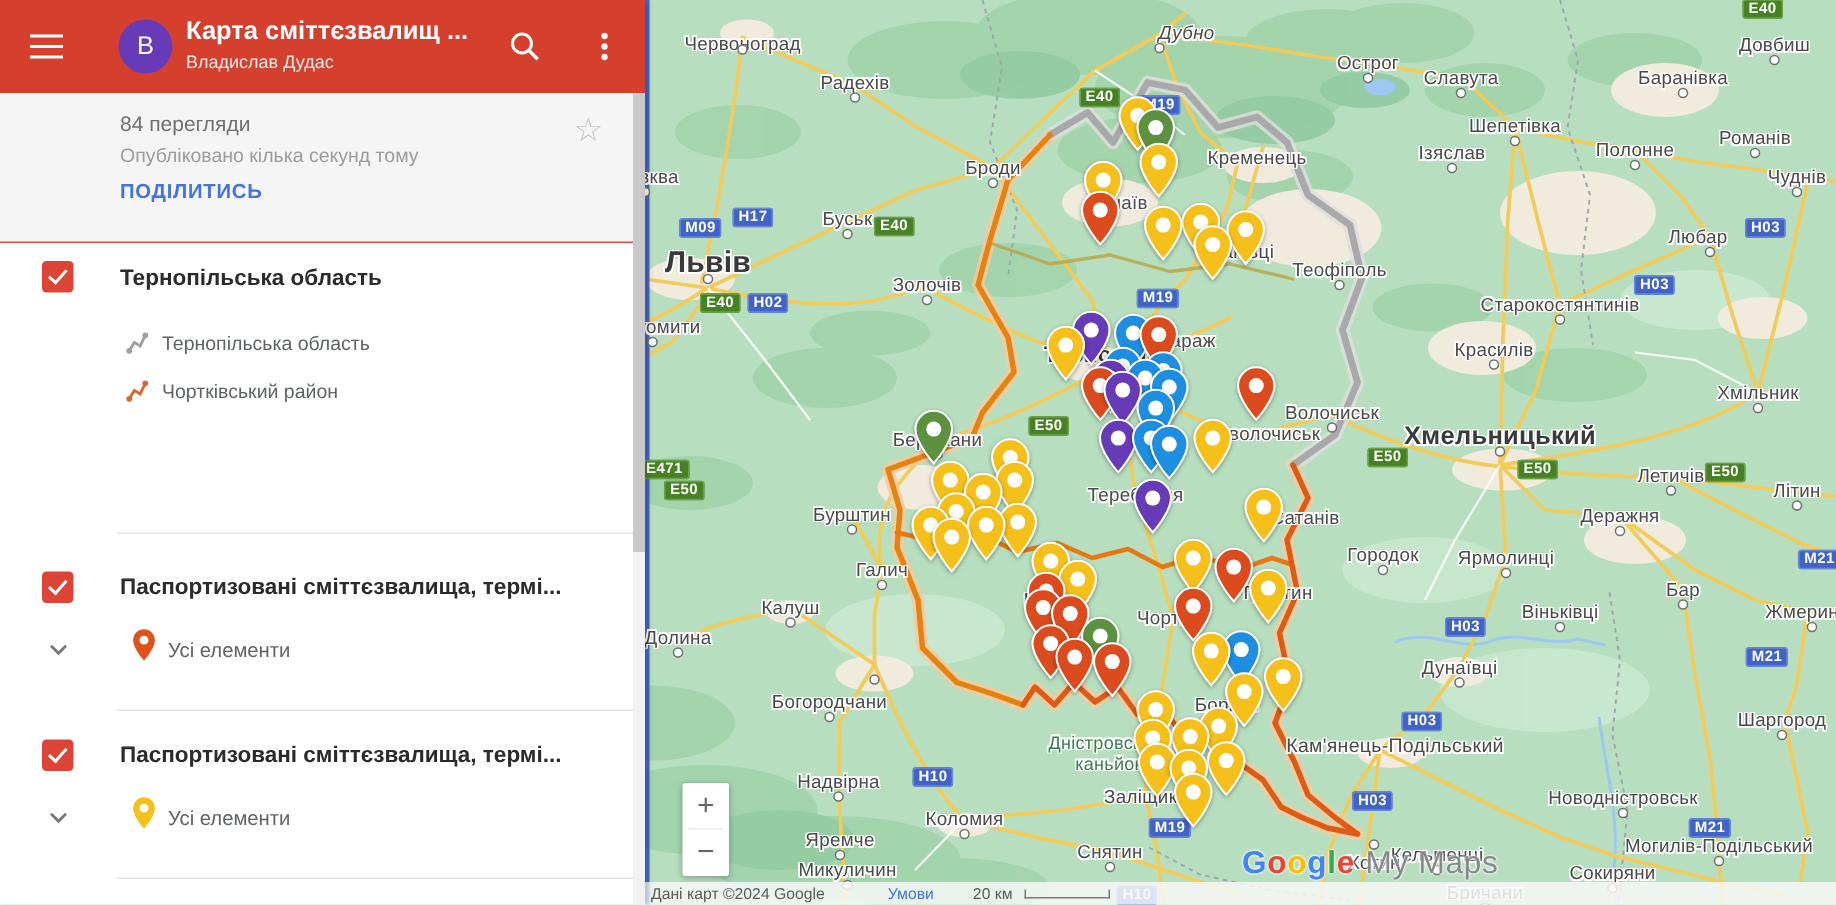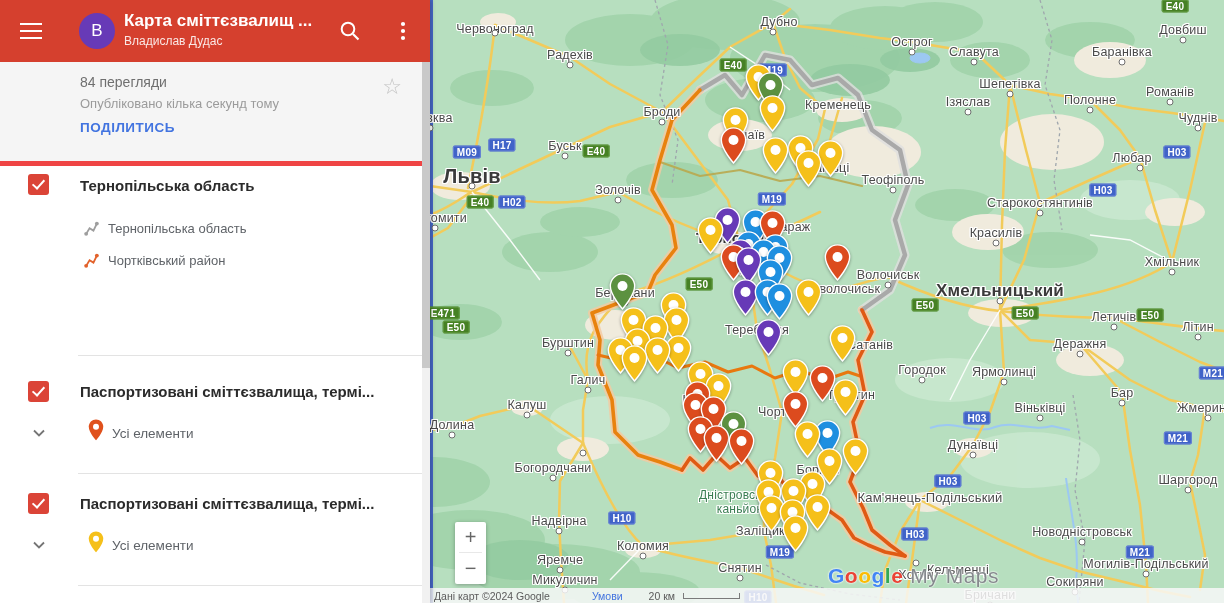--- a/index.html
+++ b/index.html
@@ -10,21 +10,21 @@
   .sidebar{position:relative;width:430px;height:603px;background:#fff;flex:none;z-index:6;box-shadow:2px 0 4px rgba(0,0,0,.18);}
   .sb-header{position:absolute;left:0;top:0;width:430px;height:62px;background:#D5402E;}
   .hamburger{position:absolute;left:20px;top:23px;width:22px;height:16px;cursor:pointer;}
   .hamburger i{display:block;height:2.4px;background:#fff;margin-bottom:4.4px;}
   .avatar{position:absolute;left:79px;top:13px;width:36px;height:36px;border-radius:50%;background:#673AB7;
     color:#fff;font-size:17px;text-align:center;line-height:36px;}
   .sb-title{position:absolute;left:124px;top:11px;width:200px;color:#fff;font-size:17px;font-weight:bold;
     white-space:nowrap;overflow:hidden;}
   .sb-author{position:absolute;left:124px;top:34px;color:rgba(255,255,255,.88);font-size:12px;}
   .icon-btn{position:absolute;top:19px;width:24px;height:24px;cursor:pointer;}
-  .info{position:absolute;left:0;top:62px;width:430px;height:99px;background:#F5F5F5;border-bottom:5px solid #ef4444;text-align:center;}
+  .info{position:absolute;left:0;top:62px;width:430px;height:99px;background:#F5F5F5;border-bottom:1px solid #ef4444;text-align:center;}
   .views{position:absolute;left:80px;top:12px;font-size:14px;color:#6F6F6F;}
   .published{position:absolute;left:80px;top:34px;font-size:13px;color:#9B9B9B;}
   .share{position:absolute;left:80px;top:58px;font-size:13.5px;font-weight:bold;letter-spacing:.5px;color:#4274E0;cursor:pointer;}
   .star{position:absolute;right:28px;top:14px;font-size:22px;color:#C3C3C3;cursor:pointer;line-height:22px;}
   .checkbox{position:absolute;left:28px;width:21px;height:21px;background:#DB4437;border-radius:3px;cursor:pointer;}
   .checkbox:after{content:"";position:absolute;left:7px;top:3px;width:5px;height:10px;
     border-right:2.4px solid #fff;border-bottom:2.4px solid #fff;transform:rotate(42deg);}
   .layer-title{position:absolute;left:80px;font-size:15px;font-weight:bold;color:#2B2B2B;width:330px;
     white-space:nowrap;overflow:hidden;cursor:pointer;}
   #layer1-items{position:absolute;left:84px;top:212px;width:330px;}
@@ -284,21 +284,21 @@
       </g>
 
       <path d="M1.5 0 L1.5 603" stroke="#4161C6" stroke-width="3" opacity=".95"></path>
     </svg>
 
     <div id="map-labels">
         <span class="city" style="left: 65px; top: 29px;">Червоноград</span>
         <i class="cdot" style="left: 65px; top: 33px;"></i>
         <span class="city" style="left: 140px; top: 55px;">Радехів</span>
         <i class="cdot" style="left: 140px; top: 65px;"></i>
-        <span class="city" style="left: 349px; top: 22px;">Дубно</span>
+        <span class="city" style="left: 361px; top: 22px; font-style: italic;">Дубно</span>
         <i class="cdot" style="left: 343px; top: 32px;"></i>
         <span class="city" style="left: 232px; top: 112px;">Броди</span>
         <i class="cdot" style="left: 232px; top: 122px;"></i>
         <span class="city" style="left: 135px; top: 146px;">Буськ</span>
         <i class="cdot" style="left: 135px; top: 156px;"></i>
         <span class="city" style="left: 188px; top: 190px;">Золочів</span>
         <i class="cdot" style="left: 188px; top: 200px;"></i>
         <span class="city" style="left: 0px; top: 118px;">Жовква</span>
         <i class="cdot" style="left: 0px; top: 128px;"></i>
         <span class="city" style="left: 5px; top: 218px;">Пустомити</span>

